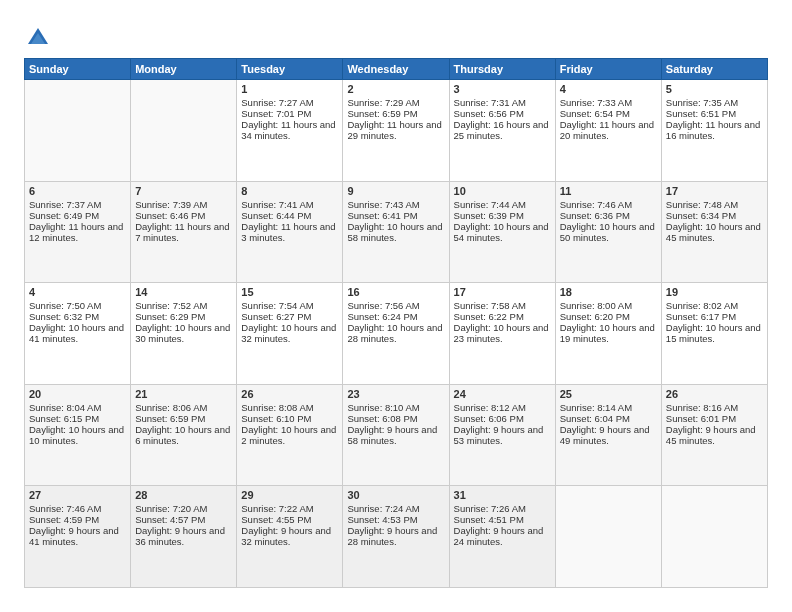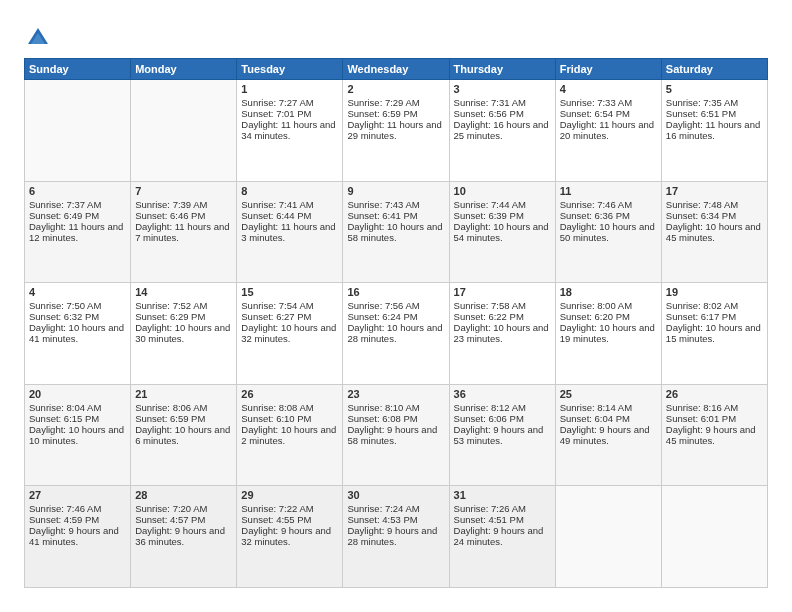--- a/index.html
+++ b/index.html
@@ -279,21 +279,21 @@
         <span>Sunset: 6:10 PM</span><br>
         <span>Daylight: 10 hours and 2 minutes.</span>
       </td>
           <td>
         <span class="day-num">23</span>
         <span>Sunrise: 8:10 AM</span><br>
         <span>Sunset: 6:08 PM</span><br>
         <span>Daylight: 9 hours and 58 minutes.</span>
       </td>
           <td>
-        <span class="day-num">36</span>
+        <span class="day-num">24</span>
         <span>Sunrise: 8:12 AM</span><br>
         <span>Sunset: 6:06 PM</span><br>
         <span>Daylight: 9 hours and 53 minutes.</span>
       </td>
           <td>
         <span class="day-num">25</span>
         <span>Sunrise: 8:14 AM</span><br>
         <span>Sunset: 6:04 PM</span><br>
         <span>Daylight: 9 hours and 49 minutes.</span>
       </td>

